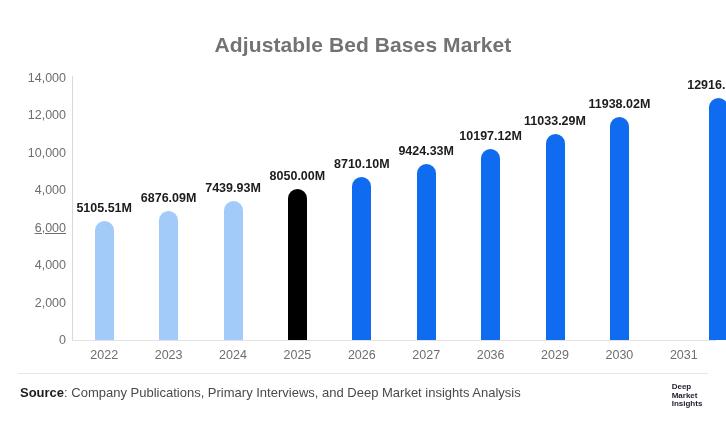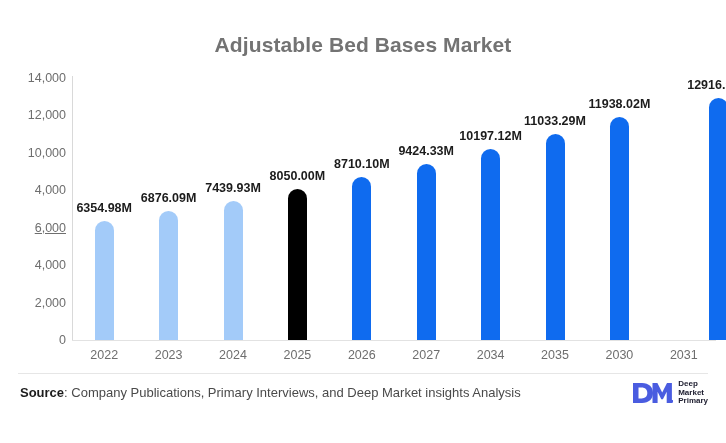--- a/index.html
+++ b/index.html
@@ -140,20 +140,21 @@
 
   
   #logo {
     position: absolute;
     right: 18px;
     top: 378px;
     height: 30px;
     display: flex;
     align-items: center;
     gap: 5px;
+    flex-direction: column;
   }
   #logo-mark { display: block; }
   #logo-wordmark {
     display: flex;
     flex-direction: column;
     justify-content: center;
     line-height: 1.08;
     font-size: 8px;
     font-weight: bold;
     color: #1c1c2e;
@@ -187,27 +188,27 @@
 
   <div id="logo">
     <svg id="logo-mark" width="42" height="24" viewBox="0 0 42 24">
       <path d="M2 2 H11 C18 2 22 6.2 22 12 C22 17.8 18 22 11 22 H2 Z M7.5 6.6 V17.4 H10.6 C14.2 17.4 16.3 15.3 16.3 12 C16.3 8.7 14.2 6.6 10.6 6.6 Z" fill="#4a5ce0"></path>
       <path d="M21.5 22 V2 H26.4 L31.2 11.6 L36 2 H40.9 V22 H35.7 V10.7 L31.9 18.2 H30.3 L26.6 10.7 V22 Z" fill="#4a5ce0"></path>
       <circle cx="40.6" cy="20.3" r="1.6" fill="#4a5ce0"></circle>
     </svg>
     <div id="logo-wordmark">
       <span>Deep</span>
       <span>Market</span>
-      <span>Primary</span>
+      <span>Insights</span>
     </div>
   </div>
 
 <div class="bar-group" style="left: 94.7px; top: 78px; height: 262px;">
       <div class="bar hist" style="height: 118.929px;"></div>
-      <div class="bar-label" style="bottom: 124.929px;">6354.98M</div>
+      <div class="bar-label" style="bottom: 124.929px;">5105.51M</div>
     </div>
     <div class="x-tick-label" style="left: 104.2px;">2022</div>
     <div class="bar-group" style="left: 159.1px; top: 78px; height: 262px;">
       <div class="bar hist" style="height: 128.681px;"></div>
       <div class="bar-label" style="bottom: 134.681px;">6876.09M</div>
     </div>
     <div class="x-tick-label" style="left: 168.6px;">2023</div>
     <div class="bar-group" style="left: 223.5px; top: 78px; height: 262px;">
       <div class="bar hist" style="height: 139.233px;"></div>
       <div class="bar-label" style="bottom: 145.233px;">7439.93M</div>
@@ -225,26 +226,26 @@
     <div class="x-tick-label" style="left: 361.8px;">2026</div>
     <div class="bar-group" style="left: 416.7px; top: 78px; height: 262px;">
       <div class="bar fcst" style="height: 176.37px;"></div>
       <div class="bar-label" style="bottom: 182.37px;">9424.33M</div>
     </div>
     <div class="x-tick-label" style="left: 426.2px;">2027</div>
     <div class="bar-group" style="left: 481.1px; top: 78px; height: 262px;">
       <div class="bar fcst" style="height: 190.832px;"></div>
       <div class="bar-label" style="bottom: 196.832px;">10197.12M</div>
     </div>
-    <div class="x-tick-label" style="left: 490.6px;">2034</div>
+    <div class="x-tick-label" style="left: 490.6px;">2036</div>
     <div class="bar-group" style="left: 545.5px; top: 78px; height: 262px;">
       <div class="bar fcst" style="height: 206.48px;"></div>
       <div class="bar-label" style="bottom: 212.48px;">11033.29M</div>
     </div>
-    <div class="x-tick-label" style="left: 555px;">2035</div>
+    <div class="x-tick-label" style="left: 555px;">2029</div>
     <div class="bar-group" style="left: 609.9px; top: 78px; height: 262px;">
       <div class="bar fcst" style="height: 223.412px;"></div>
       <div class="bar-label" style="bottom: 229.412px;">11938.02M</div>
     </div>
     <div class="x-tick-label" style="left: 619.4px;">2030</div>
     <div class="bar-group" style="left: 709px; top: 78px; height: 262px;">
       <div class="bar fcst" style="height: 241.731px;"></div>
       <div class="bar-label" style="bottom: 247.731px;">12916.93M</div>
     </div>
     <div class="x-tick-label" style="left: 683.8px;">2031</div>

